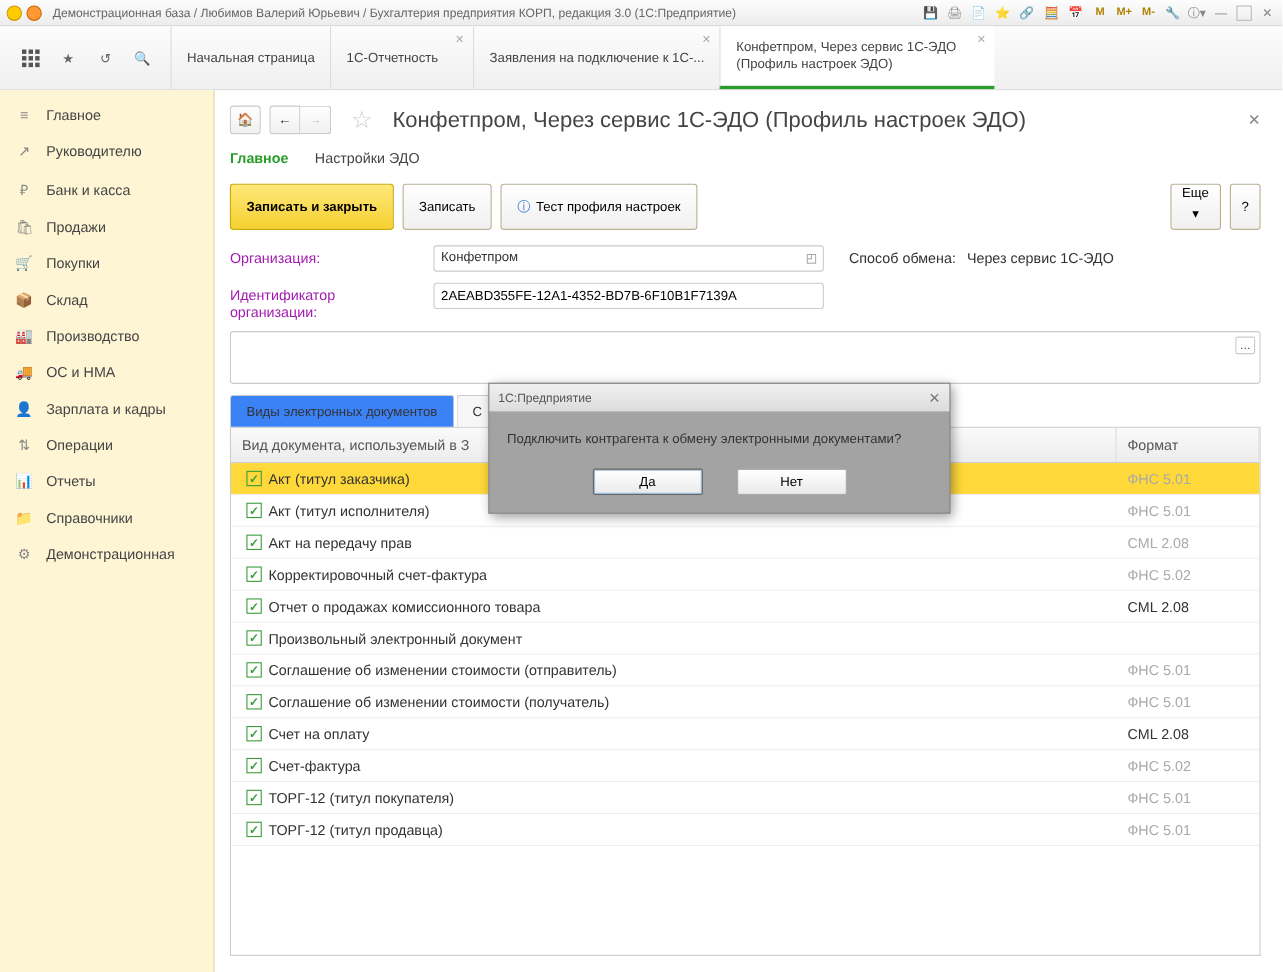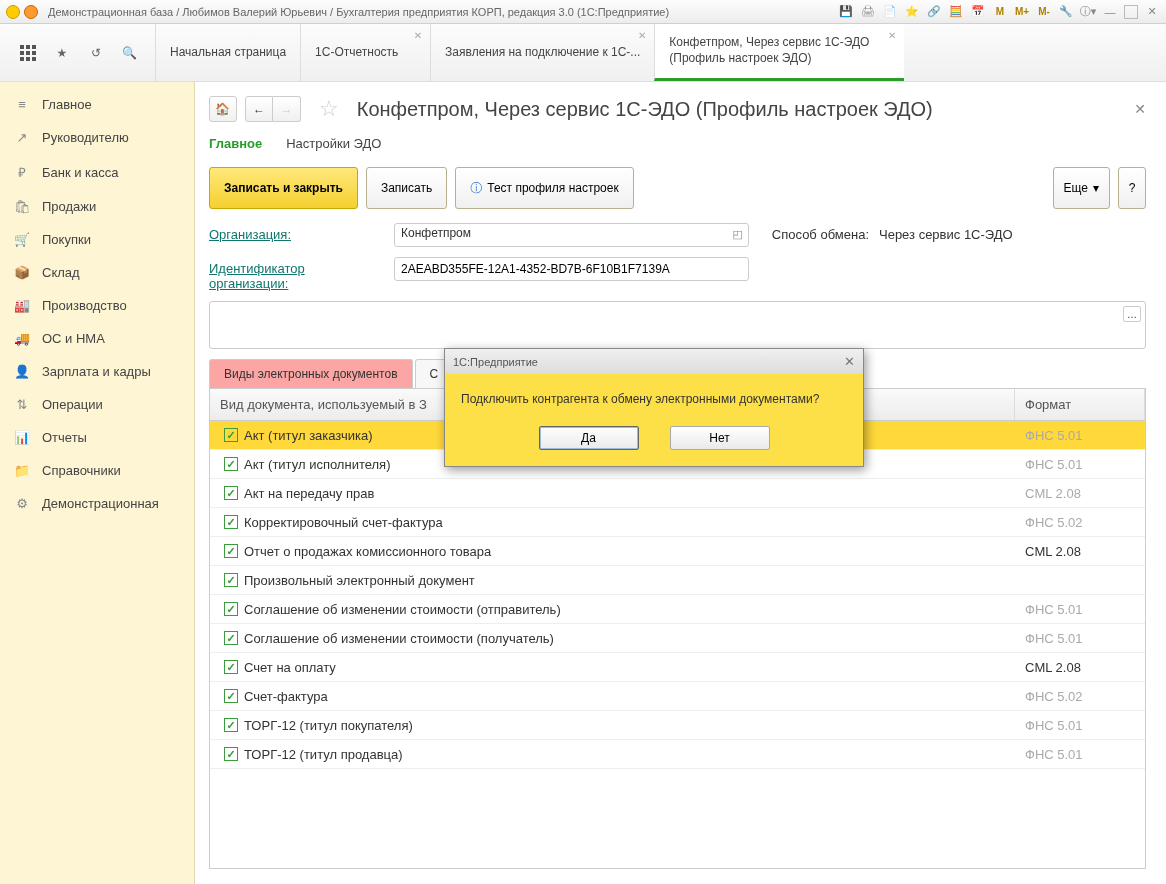--- a/index.html
+++ b/index.html
@@ -45,51 +45,51 @@
 .close-x { margin-left:auto; color:#888; font-size:14px; cursor:pointer;}
 
 .subtabs { display:flex; gap:24px; margin:14px 0 12px 0;}
 .subtab { font-size:13px; color:#444; cursor:pointer; padding-bottom:4px;}
 .subtab.active { color:#2a9c2a; font-weight:bold;}
 
 .btn-row { display:flex; gap:8px; align-items:center; margin-bottom:14px;}
 .btn { height:42px; padding:0 14px; border:1px solid #b8b090; border-radius:3px; background:linear-gradient(#fff,#f0f0f0); cursor:pointer; font-size:12px; display:flex; align-items:center; gap:5px;}
 .btn.primary { background:linear-gradient(#ffe87a,#f5d030); border-color:#c9a800; font-weight:bold;}
 .btn-row .spacer { flex:1;}
-.btn.more { padding:0 10px;}
+.btn.more { padding:0 10px;flex-direction:column;}
 .btn.help { width:28px; padding:0; justify-content:center;}
 
 .form-row { display:flex; align-items:flex-start; margin-bottom:10px; gap:10px;}
-.form-label { width:175px; font-size:13px; color:#0f766e; padding-top:4px;text-decoration:underline;}
+.form-label { width:175px; font-size:13px; color:#a21caf; padding-top:4px;}
 .form-input { border:1px solid #ccc; border-radius:3px; height:24px; padding:2px 6px; font-size:12px; background:#fff;}
 .org-input { width:355px; position:relative;}
 .org-input .open-ico{position:absolute;right:5px;top:4px;color:#888;font-size:11px;}
 .exch-label { width:110px; text-align:right; font-size:13px; padding-top:4px;}
 .exch-val { flex:1;}
 .template-box { flex:1; height:48px; border:1px solid #ccc; border-radius:3px; position:relative;}
 .template-box .dots{position:absolute;right:4px;top:4px;border:1px solid #ccc;border-radius:2px;width:18px;height:16px;display:flex;align-items:center;justify-content:center;font-size:10px;}
 
 .inner-tabs { display:flex; border-bottom:1px solid #ccc;}
 .itab { padding:7px 14px; border:1px solid #ccc; border-bottom:0; background:#f7f7f7; font-size:12px; cursor:pointer; margin-right:2px; border-radius:3px 3px 0 0;}
-.itab.active { background:#fca5a5;}
+.itab.active { background:#3b82f6;}
 
 .table-box { border:1px solid #ccc; border-top:0; height:480px; position:relative;}
 .thead { display:flex; background:linear-gradient(#fafafa,#ececec); border-bottom:1px solid #ccc; font-size:13px; color:#555;}
 .th { padding:8px 10px; border-right:1px solid #ddd;}
 .th.docname{flex:1;}
 .th.fmt{width:130px;}
 .tr { display:flex; border-bottom:1px solid #eee; align-items:center; height:29px;}
 .tr.sel { background:#ffd83a;}
 .td.docname{flex:1; display:flex; align-items:center; gap:6px; padding-left:14px; font-size:13px;}
 .td.fmt{width:130px; padding-left:10px; font-size:13px; color:#aaa;}
 .td.fmt.strong{color:#333;}
 .chk { width:14px; height:14px; border:1px solid #3a9c3a; display:inline-flex; align-items:center; justify-content:center; color:#3a9c3a; font-size:11px; font-weight:bold;}
 
 
-.dialog-overlay { position:absolute; left:444px; top:348px; width:420px; background:#fde047; border:1px solid #888; box-shadow:2px 3px 10px rgba(0,0,0,0.4);}
+.dialog-overlay { position:absolute; left:444px; top:348px; width:420px; background:#a3a3a3; border:1px solid #888; box-shadow:2px 3px 10px rgba(0,0,0,0.4);}
 .dlg-title { background:linear-gradient(#f0f0f0,#dcdcdc); padding:5px 8px; font-size:11px; color:#555; display:flex; align-items:center;}
 .dlg-title .dx{margin-left:auto;cursor:pointer;color:#777;font-size:13px;}
 .dlg-body { padding:18px 16px 10px; font-size:12px; color:#333; text-align:left;}
 .dlg-btns { display:flex; justify-content:center; gap:31px; padding:10px 0 16px;}
 .dlg-btn { width:100px; height:24px; border:1px solid #aaa; background:linear-gradient(#fff,#eaeaea); border-radius:2px; cursor:pointer; font-size:12px;}
 .dlg-btn.focus { border:1px solid #666; box-shadow:0 0 0 1px #9bbce0 inset;}
 </style>
 </head>
 <body>
 

